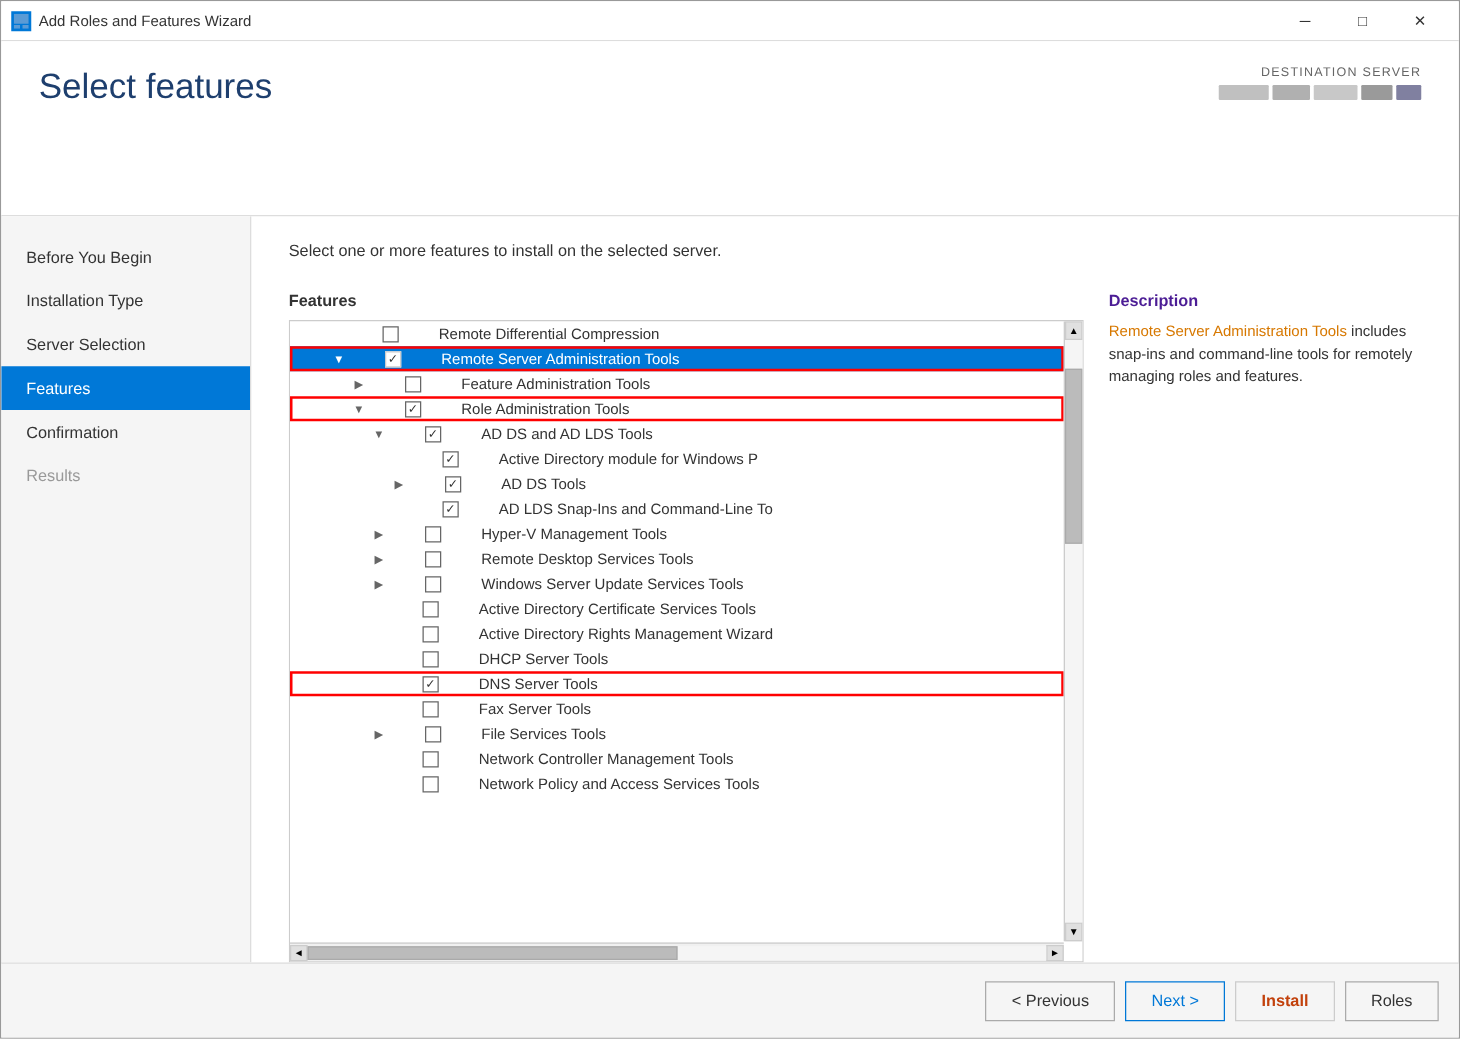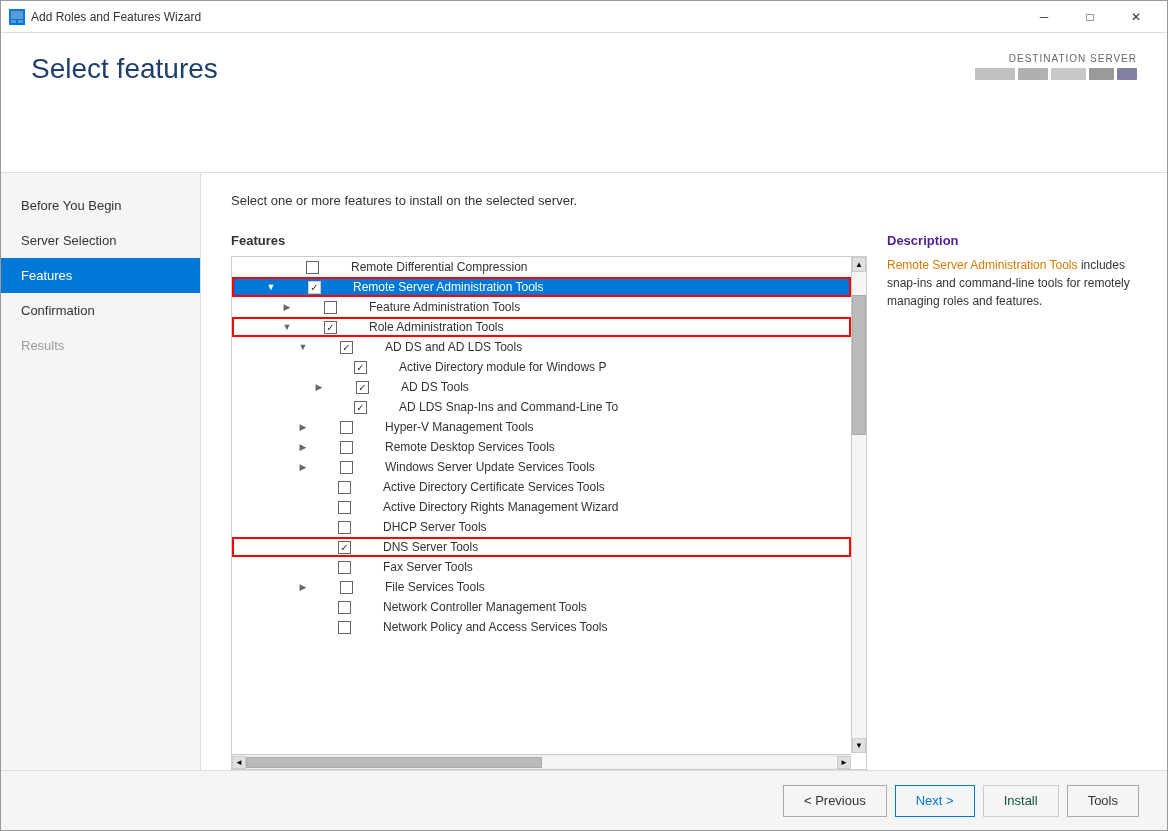--- a/index.html
+++ b/index.html
@@ -248,42 +248,43 @@
     }
     .description-text .orange { color: #d77800; }
 
     .footer {
       height: 60px;
       background: #f5f5f5;
       border-top: 1px solid #ddd;
       display: flex;
       align-items: center;
       justify-content: flex-end;
-      padding: 0 28px;
+      padding: 0 16px;
       gap: 8px;
       flex-shrink: 0;
     }
     .footer-btn {
       height: 32px;
       padding: 0 20px;
       border: 1px solid #aaa;
       background: #f5f5f5;
       cursor: pointer;
       font-size: 13px;
       color: #333;
     }
     .footer-btn.primary {
       background: #f5f5f5;
       border-color: #0078d7;
       color: #0078d7;
     }
     .footer-btn.disabled {
-      color: #14532d;
+      color: #c2410c;
       border-color: #ccc;
       cursor: default;
+      font-weight: bold;
     }
 
     .vert-scroll {
       position: absolute;
       right: 0;
       top: 0;
       bottom: 16px;
       width: 15px;
       background: #f0f0f0;
       border-left: 1px solid #ccc;
@@ -349,20 +350,23 @@
         <div class="server-block" style="width:20px;background:#8080a0;"></div>
       </div>
     </div>
   </div>
 
   <div class="main-layout">
 
     <div class="sidebar">
       <div class="sidebar-item">
         <span>Before You Begin</span>
+      </div>
+      <div class="sidebar-item">
+        <span>Installation Type</span>
       </div>
       <div class="sidebar-item">
         <span>Server Selection</span>
       </div>
       <div class="sidebar-item active">
         <span>Features</span>
       </div>
       <div class="sidebar-item">
         <span>Confirmation</span>
       </div>
@@ -522,15 +526,15 @@
           </div>
         </div>
       </div>
     </div>
   </div>
 
   <div class="footer">
     <button class="footer-btn">&lt; Previous</button>
     <button class="footer-btn primary">Next &gt;</button>
     <button class="footer-btn disabled">Install</button>
-    <button class="footer-btn">Tools</button>
+    <button class="footer-btn">Roles</button>
   </div>
 </div>
 
 </body></html>

